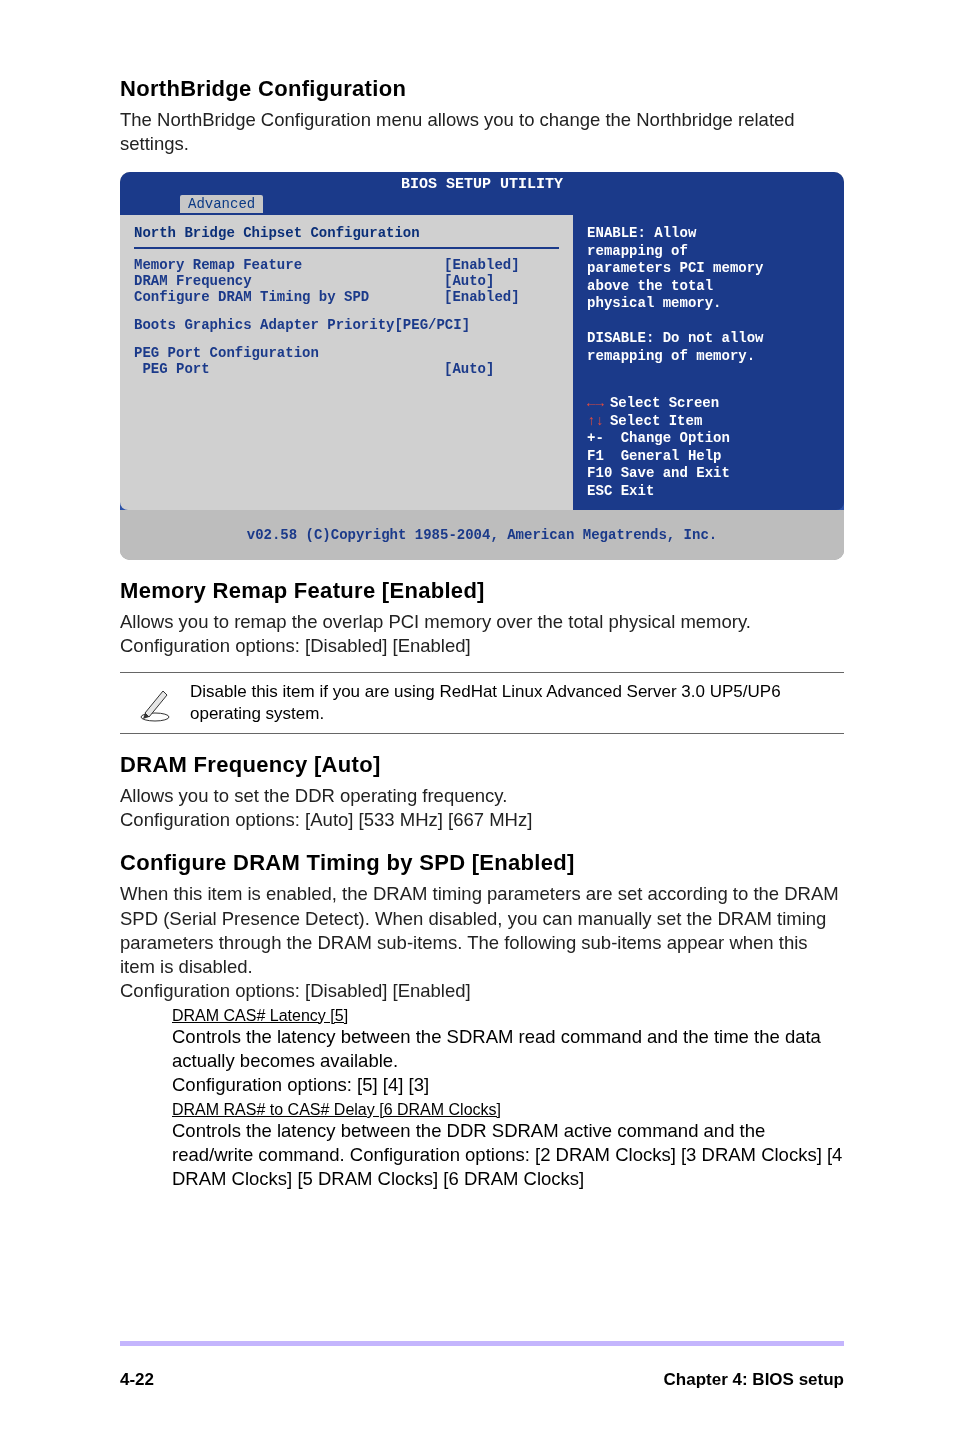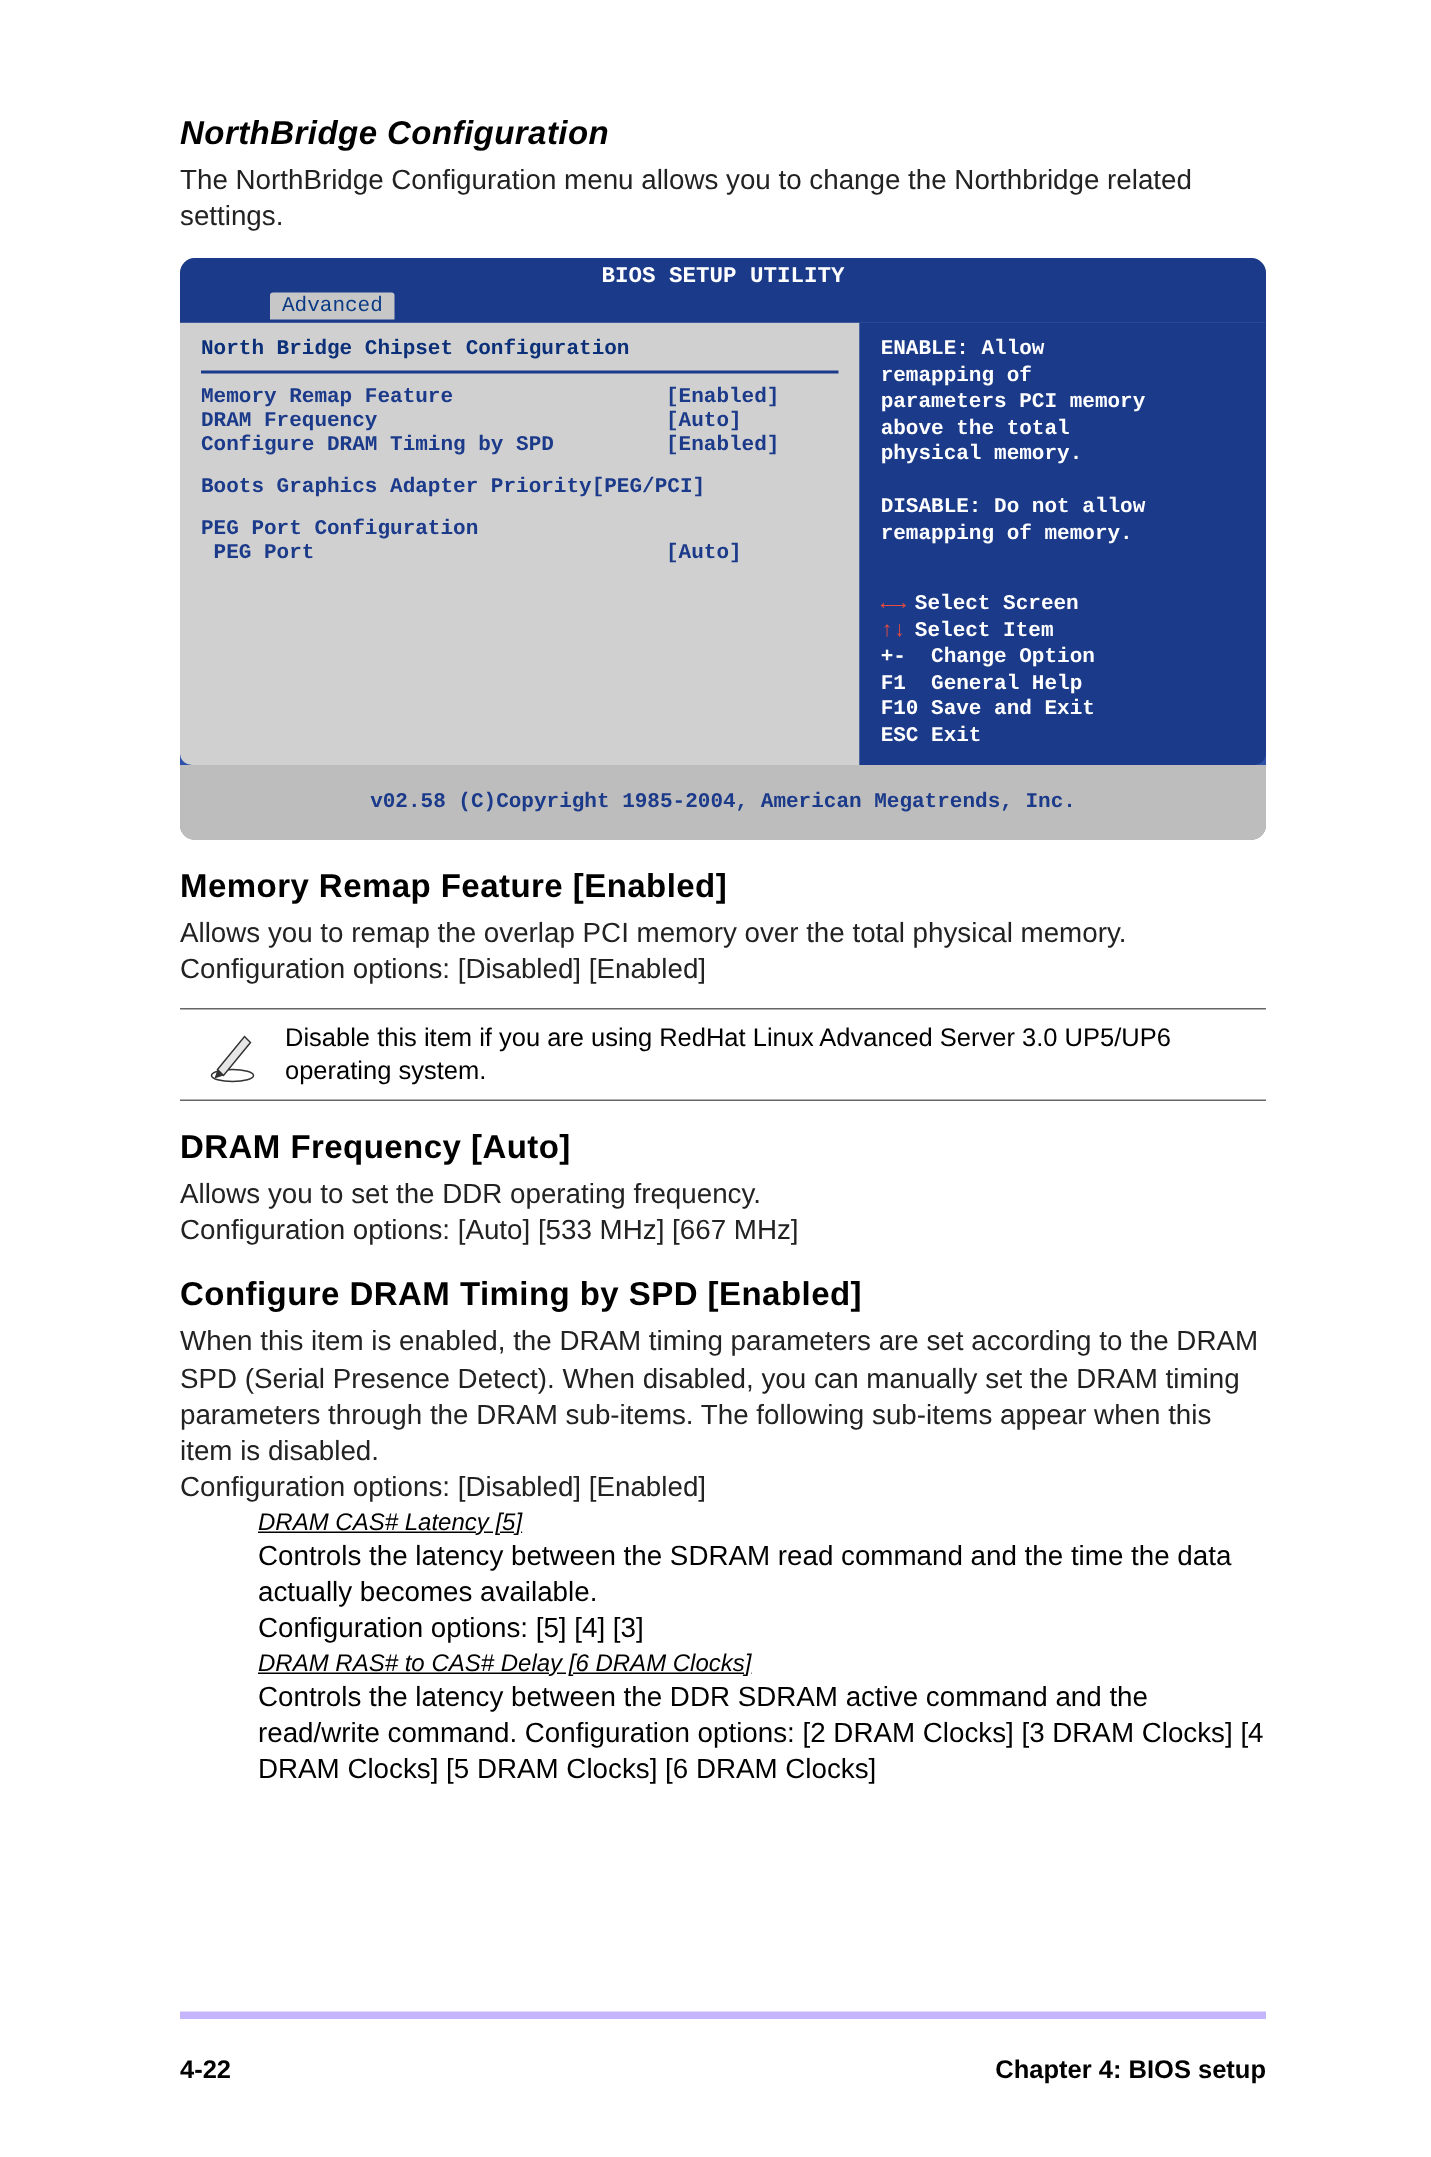--- a/index.html
+++ b/index.html
@@ -1,18 +1,18 @@
 <!DOCTYPE html>
 <html><head>
 <meta charset="utf-8">
 <style>
   * { margin: 0; padding: 0; box-sizing: border-box; }
   html, body { width: 954px; height: 1438px; background: #fff; font-family: Arial, Helvetica, sans-serif; color: #000; }
   .page { padding: 76px 110px 60px 120px; position: relative; height: 100%; }
-  h2.section { font-family: "Verdana", Arial, sans-serif; font-style: italic; font-weight: 700; font-size: 22px; letter-spacing: 0.3px; margin-bottom: 6px; }
+  h2.section { font-family: "Verdana", Arial, sans-serif; font-weight: 700; font-size: 22px; letter-spacing: 0.3px; margin-bottom: 6px; }
   h2.sub { font-family: "Verdana", Arial, sans-serif; font-weight: 700; font-size: 22px; letter-spacing: 0.3px; margin: 18px 0 6px 0; }
   p.body { font-size: 18.5px; line-height: 1.3; color: #222; }
   
   .bios-wrap { margin: 16px 0 10px 0; border-radius: 10px; overflow: hidden; box-shadow: 0 0 0 1px #999 inset; }
   .bios-title { background: #1b3a8a; color: #fff; text-align: center; font-family: "Courier New", monospace; font-weight: 700; font-size: 15px; padding: 4px 0 0 0; position: relative; }
   .bios-tab { display: inline-block; background: #c7c7c7; color: #0b3a85; font-family: "Courier New", monospace; font-weight: 400; font-size: 14px; padding: 1px 8px; border-radius: 2px 2px 0 0; margin-left: 60px; margin-top: 2px; }
   .bios-body { display: flex; background: #2d52a8; }
   .bios-left { flex: 1.75; background: #d0d0d0; padding: 10px 14px 24px 14px; font-family: "Courier New", monospace; font-weight: 700; font-size: 14px; color: #1b3a8a; border-radius: 0 0 0 8px; }
   .bios-left .hdr { color: #0b2f78; margin-bottom: 6px; }
   .bios-left hr { border: 0; border-top: 2px solid #1b3a8a; margin-bottom: 8px; }
@@ -25,21 +25,21 @@
   .bios-keys { margin-top: 30px; line-height: 1.25; }
   .glyph-arrows::before { content: "\2190\2192"; color: #e74c3c; margin-right: 6px; }
   .glyph-updown::before { content: "\2191\2193"; color: #e74c3c; margin-right: 6px; }
   
   .note { display: flex; align-items: flex-start; border-top: 1px solid #666; border-bottom: 1px solid #666; padding: 8px 0; margin: 14px 0 10px 0; }
   .note .icon { width: 70px; display: flex; justify-content: center; align-items: flex-start; padding-top: 2px; }
   .note .txt { flex: 1; font-size: 17px; line-height: 1.3; }
   
   .indent { margin-left: 52px; margin-top: 4px; }
   .indent p { font-size: 18.5px; line-height: 1.3; }
-  .indent .u { text-decoration: underline; font-style: italic; display: block; margin-top: 4px; }
+  .indent .u { text-decoration: underline; display: block; margin-top: 4px; }
   
   .footer { position: absolute; left: 120px; right: 110px; bottom: 48px; display: flex; justify-content: space-between; border-top: 5px solid #c4b5fd; padding-top: 24px; font-weight: 700; font-family: "Verdana", Arial, sans-serif; font-size: 17px; }
 </style>
 </head>
 <body>
 
 <div class="page">
 
   <h2 class="section">NorthBridge Configuration</h2>
   <p class="body">The NorthBridge Configuration menu allows you to change the Northbridge related settings.</p>

